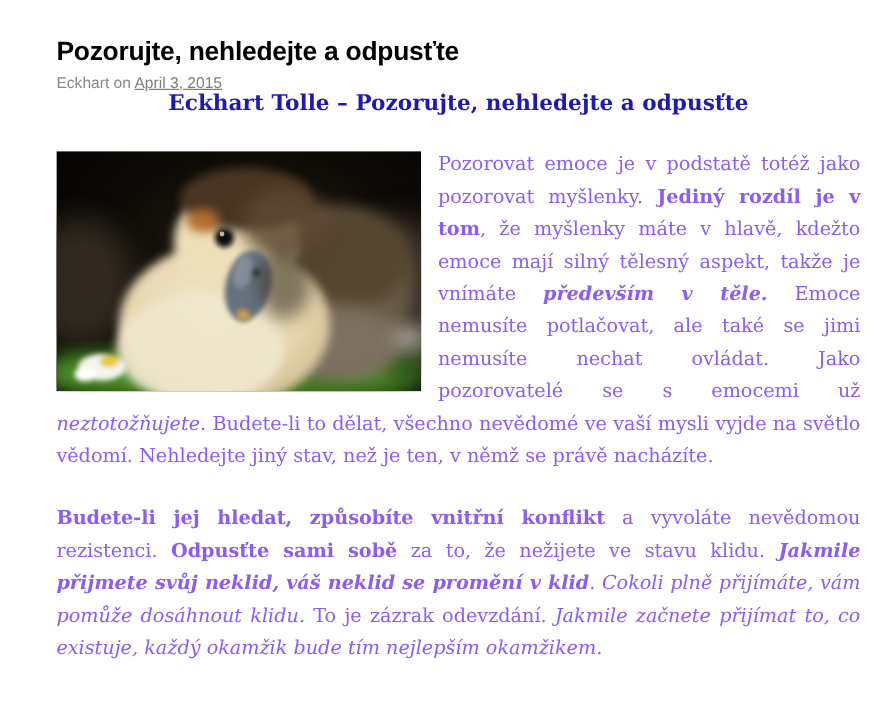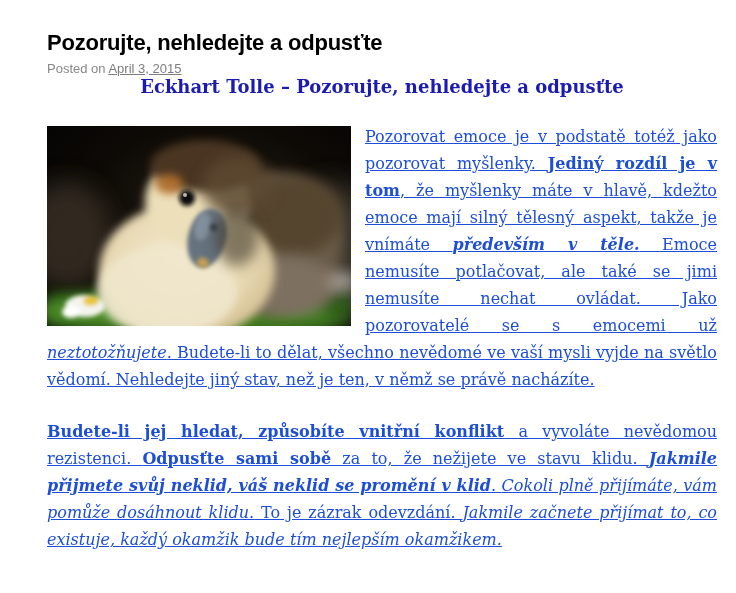--- a/index.html
+++ b/index.html
@@ -31,23 +31,22 @@
     text-align:center;
     font-family:"DejaVu Serif", serif;
     font-weight:bold;
     font-size:18px;
     color:#1b1bb3;
   }
   .article-body{
     margin-top:26px;
     font-size:16px;
     line-height:27px;
-    color:#1d4ed8;
+    color:#8b5cf6;
     text-align:justify;
-    text-decoration:underline;
   }
   .photo-figure{
     float:left;
     width:304px;
     height:200px;
     margin:3px 14px 5px 0;
     padding:0;
   }
   .photo-figure svg{display:block;width:304px;height:200px;}
   .article-body p{margin:0 0 25px 0;}
@@ -56,21 +55,21 @@
   .run-i{font-style:italic;}
   .run-bi{font-weight:bold;font-style:italic;}
 </style>
 </head>
 <body>
 
 <div class="page">
 
   <h1 class="post-title">Pozorujte, nehledejte a odpusťte</h1>
 
-  <div class="posted-meta"><span>Posted on </span><span class="posted-date">April 3, 2015</span></div>
+  <div class="posted-meta"><span>Eckhart on </span><span class="posted-date">April 3, 2015</span></div>
 
   <div class="article-subtitle">Eckhart Tolle – Pozorujte, nehledejte a odpusťte</div>
 
   <div class="article-body">
 
     <figure class="photo-figure">
       <svg viewBox="0 0 304 200" xmlns="http://www.w3.org/2000/svg">
         <defs>
           <filter id="b12" x="-50%" y="-50%" width="200%" height="200%">
               <feGaussianBlur stdDeviation="12"></feGaussianBlur>

